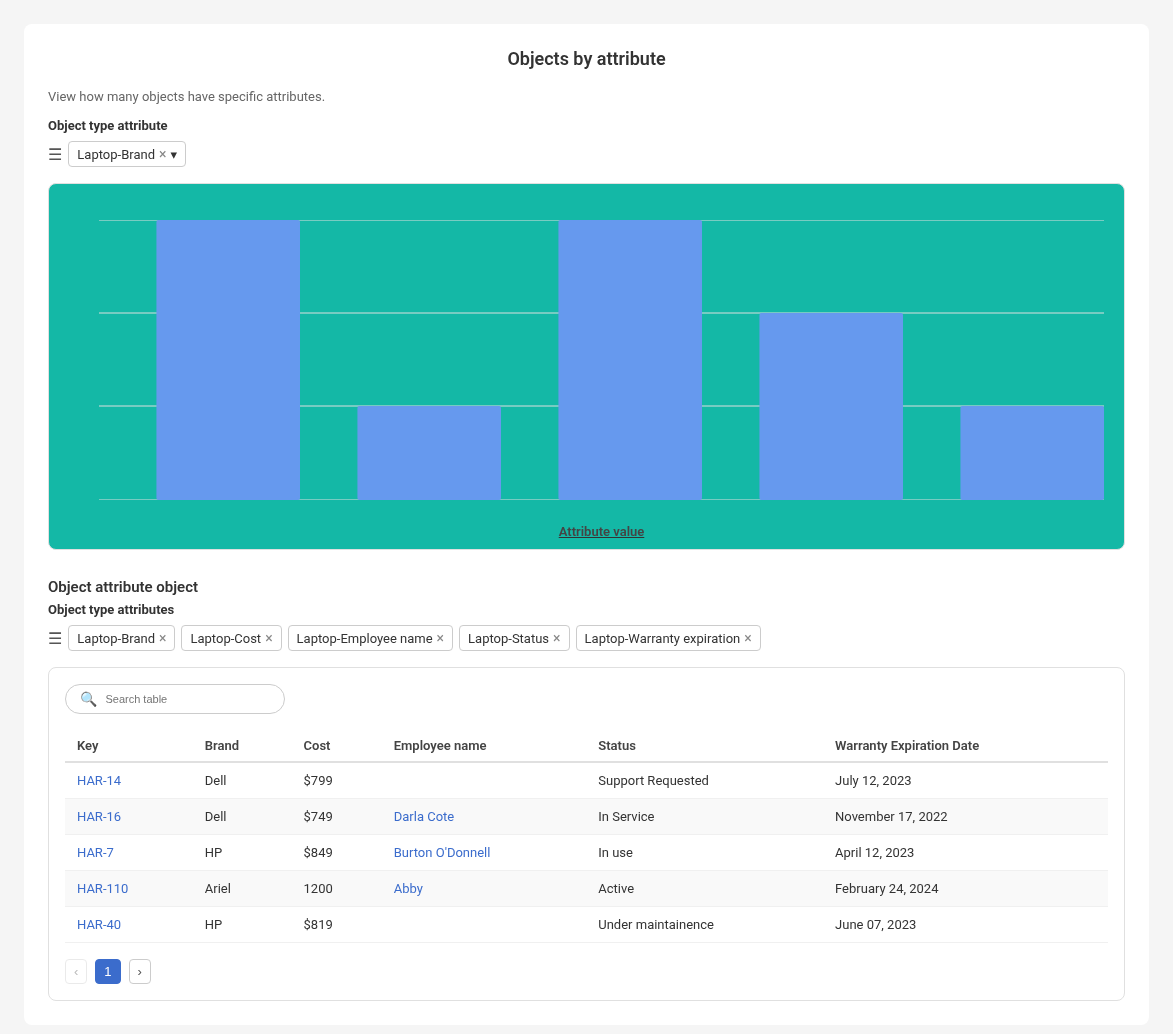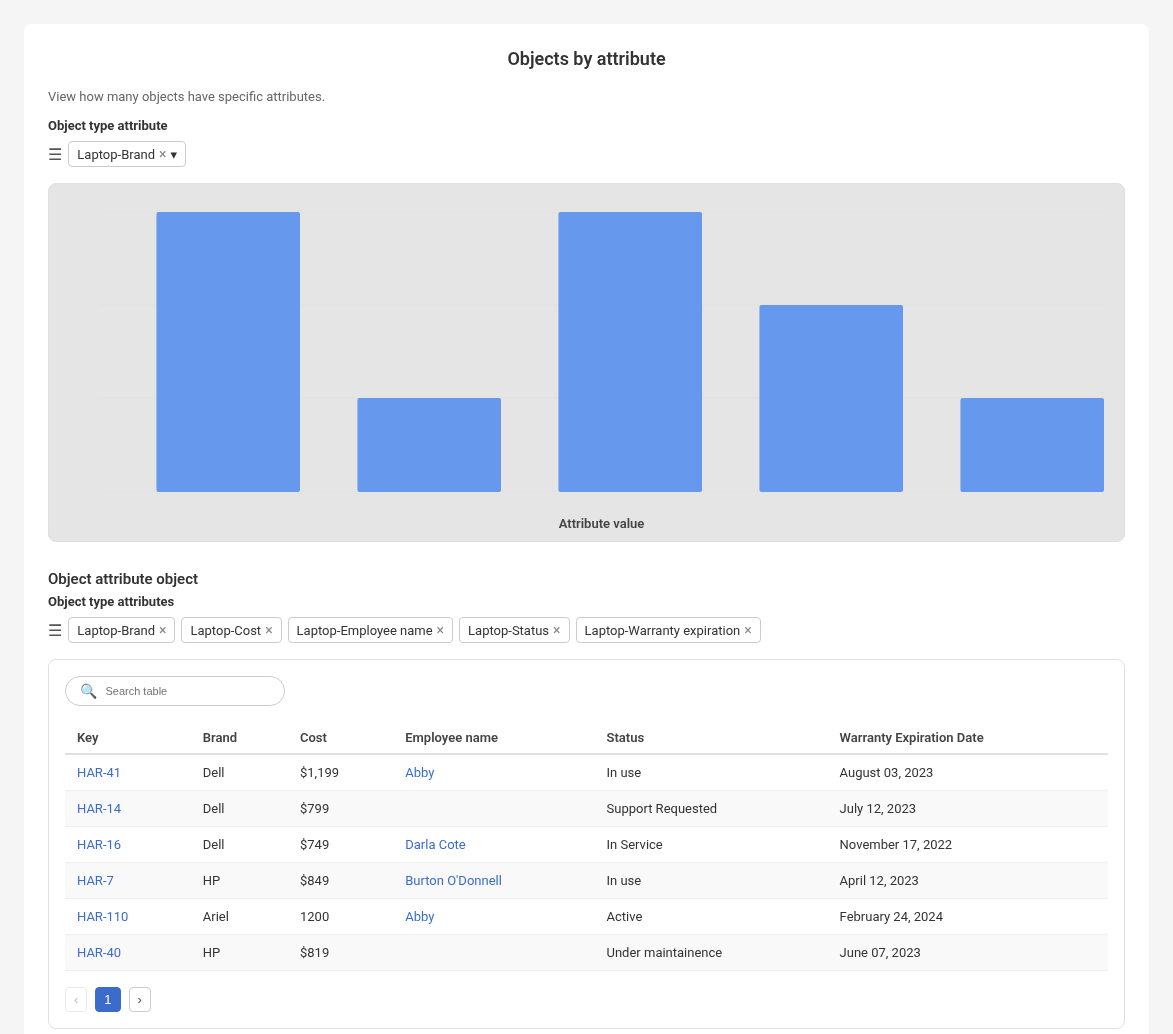--- a/index.html
+++ b/index.html
@@ -6,21 +6,21 @@
     body { font-family: -apple-system, BlinkMacSystemFont, 'Segoe UI', Roboto, sans-serif; font-size: 14px; color: #333; background: #f5f5f5; padding: 24px; }
     .page-container { background: #fff; border-radius: 8px; padding: 24px; max-width: 1130px; }
     .page-title { font-size: 18px; font-weight: 600; margin-bottom: 20px; text-align: center; }
     .section-title { font-size: 15px; font-weight: 600; margin-bottom: 6px; }
     .section-desc { font-size: 13px; color: #666; margin-bottom: 14px; }
     .label { font-size: 13px; font-weight: 700; margin-bottom: 8px; }
     .filter-bar { display: flex; align-items: center; gap: 6px; margin-bottom: 16px; }
     .filter-icon { color: #555; font-size: 16px; }
     .filter-tag { display: flex; align-items: center; gap: 4px; border: 1px solid #ccc; border-radius: 4px; padding: 4px 8px; font-size: 13px; background: #fff; cursor: pointer; }
     .filter-tag .remove { color: #888; cursor: pointer; font-size: 14px; }
-    .chart-container { border: 1px solid #e0e0e0; border-radius: 8px; padding: 28px 20px 10px 50px; margin-bottom: 28px; background: #e5e5e5; }
+    .chart-container { border: 1px solid #e0e0e0; border-radius: 8px; padding: 36px 20px 10px 50px; margin-bottom: 28px; background: #14b8a6; text-decoration: underline; }
     .chart-area { position: relative; height: 280px; }
     .chart-svg { width: 100%; height: 100%; }
     .table-wrapper { border: 1px solid #e0e0e0; border-radius: 8px; padding: 16px; background: #fff; }
     .search-box { display: flex; align-items: center; gap: 8px; border: 1px solid #ccc; border-radius: 20px; padding: 6px 14px; width: 220px; margin-bottom: 16px; }
     .search-box input { border: none; outline: none; font-size: 11px; width: 100%; color: #888; }
     .search-icon { color: #888; font-size: 14px; }
     table { width: 100%; border-collapse: collapse; }
     thead tr { border-bottom: 2px solid #e0e0e0; margin-top: 12px; }
     th { text-align: left; padding: 8px 12px; font-size: 13px; font-weight: 600; color: #444; }
     td { padding: 10px 12px; font-size: 13px; color: #333; border-bottom: 1px solid #f0f0f0; }
@@ -126,28 +126,20 @@
           <tr>
             <th>Key</th>
             <th>Brand</th>
             <th>Cost</th>
             <th>Employee name</th>
             <th>Status</th>
             <th>Warranty Expiration Date</th>
           </tr>
         </thead>
         <tbody id="table-body">
-        <tr>
-              <td><a class="link">HAR-41</a></td>
-              <td>Dell</td>
-              <td>$1,199</td>
-              <td><a class="link">Abby</a></td>
-              <td>In use</td>
-              <td>August 03, 2023</td>
-            </tr>
             <tr>
               <td><a class="link">HAR-14</a></td>
               <td>Dell</td>
               <td>$799</td>
               <td></td>
               <td>Support Requested</td>
               <td>July 12, 2023</td>
             </tr>
             <tr>
               <td><a class="link">HAR-16</a></td>

